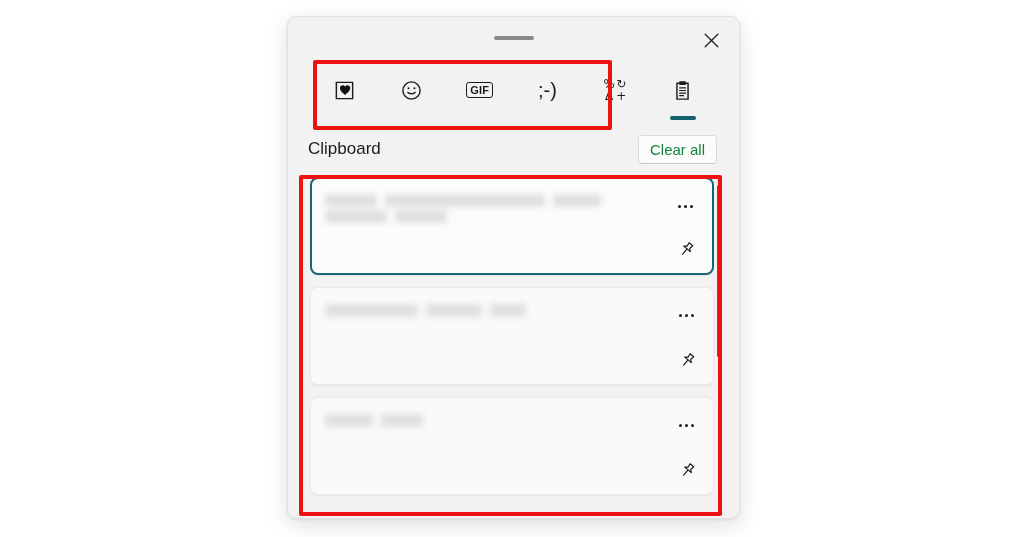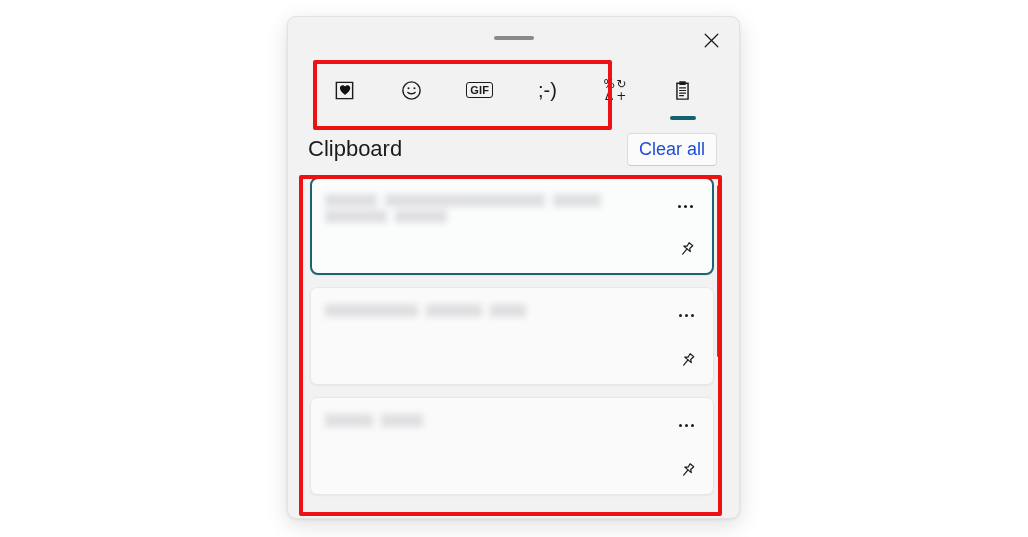--- a/index.html
+++ b/index.html
@@ -144,27 +144,27 @@
 
   
   .section-head {
     display: flex;
     align-items: center;
     justify-content: space-between;
     margin: 8px 22px 0 20px;
     height: 34px;
   }
   .section-title {
-    font-size: 22px;
+    font-size: 17px;
     color: #1b1b1b;
     font-weight: 400;
   }
   .clear-all {
-    font-size: 18px;
-    color: #1d4ed8;
+    font-size: 15px;
+    color: #15803d;
     background: #fbfbfb;
     border: 1px solid #dcdcdc;
     border-bottom-color: #cccccc;
     border-radius: 4px;
     padding: 5px 11px;
     cursor: pointer;
     font-family: "Liberation Sans", sans-serif;
   }
 
   

